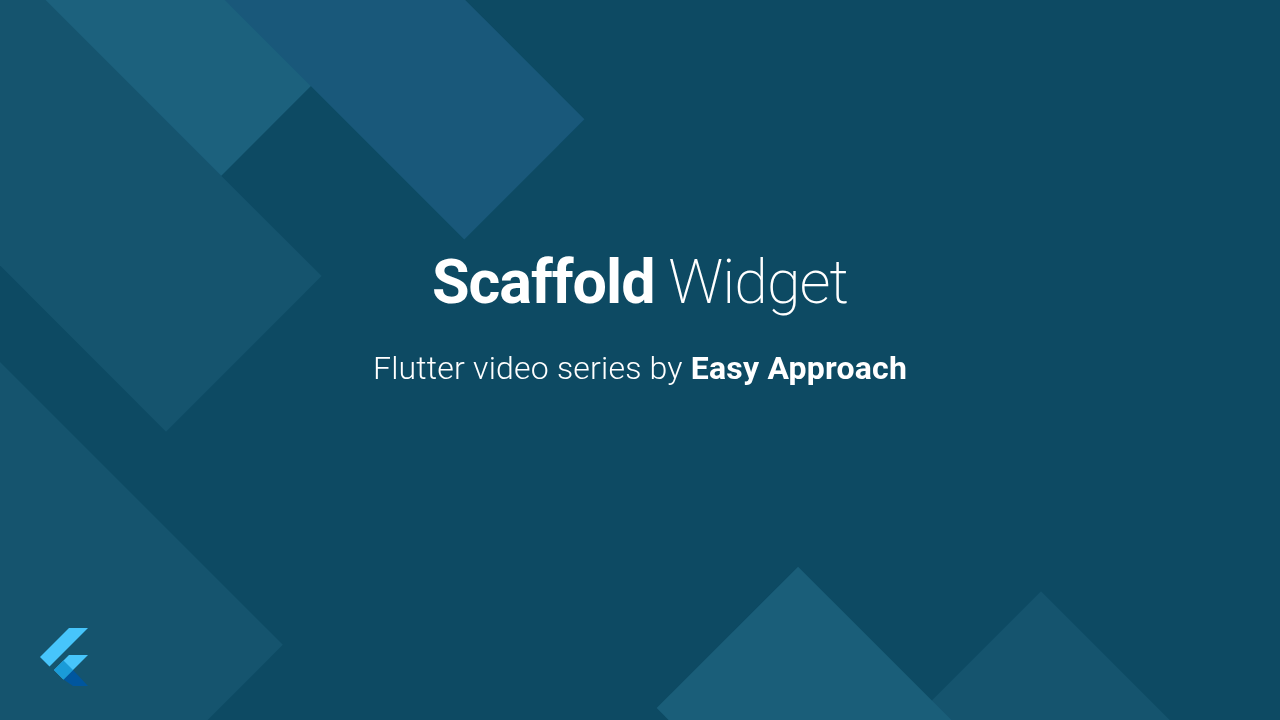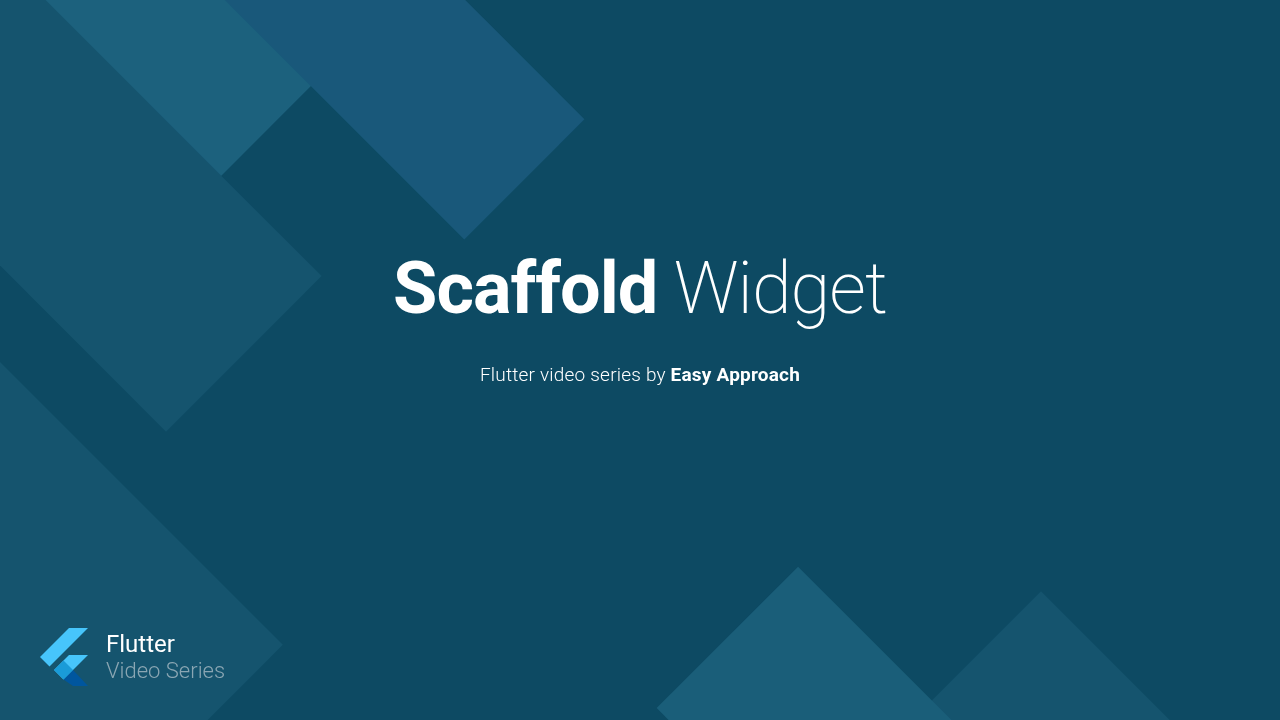--- a/index.html
+++ b/index.html
@@ -52,30 +52,30 @@
   
   .title-block {
     position: absolute;
     top: 44%;
     left: 50%;
     transform: translate(-50%, -50%);
     text-align: center;
     width: 100%;
   }
   .title-line {
-    font-size: 72px;
+    font-size: 61px;
     line-height: 1.15;
     letter-spacing: -1px;
     white-space: nowrap;
   }
   .w-bold { font-weight: 700; }
   .w-light { font-weight: 200; }
   .subline {
     margin-top: 32px;
-    font-size: 19px;
+    font-size: 32px;
     font-weight: 300;
     letter-spacing: 0.2px;
   }
   .subline .bold { font-weight: 700; }
 
   
   .footer-brand {
     position: absolute;
     left: 40px;
     bottom: 34px;
@@ -122,17 +122,13 @@
   </div>
 </div>
 
 <div class="footer-brand">
   <svg class="flutter-logo" viewBox="0 0 48 58" aria-hidden="true">
     <polygon points="0,29 29,0 48,0 9.5,38.5" fill="#47c5fb"></polygon>
     <polygon points="48,27 29,27 14,42 23.5,51.5" fill="#47c5fb"></polygon>
     <polygon points="23.5,51.5 33,58 48,58 33,42" fill="#00569e"></polygon>
     <polygon points="14,42 23.5,32.5 33,42 23.5,51.5" fill="#1a9bd8"></polygon>
   </svg>
-  <div class="brand-text">
-    <div class="brand-name">Flutter</div>
-    <div class="brand-sub">Video Series</div>
-  </div>
 </div>
 
 </body></html>

